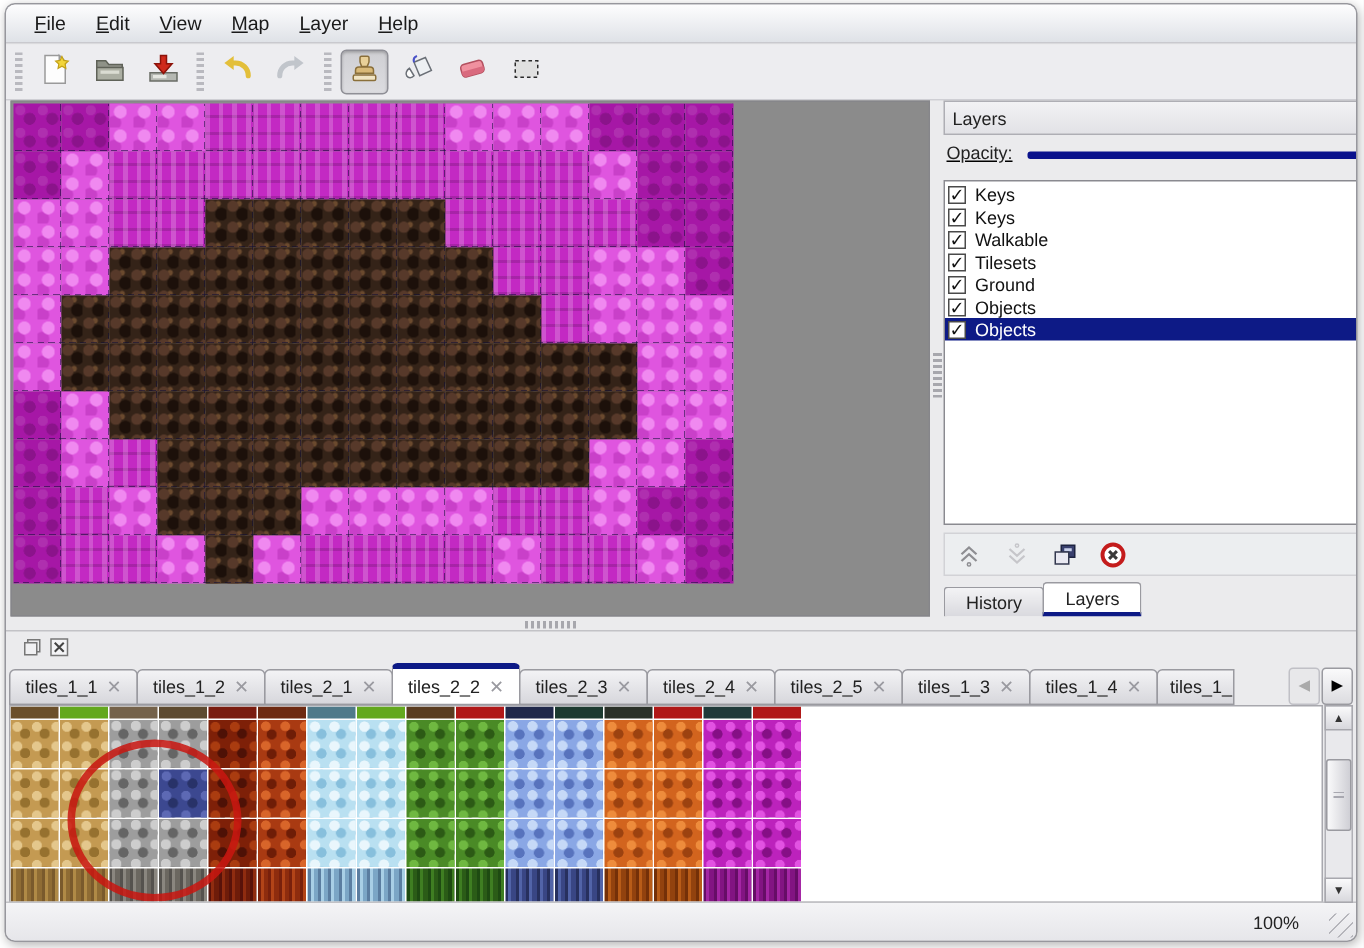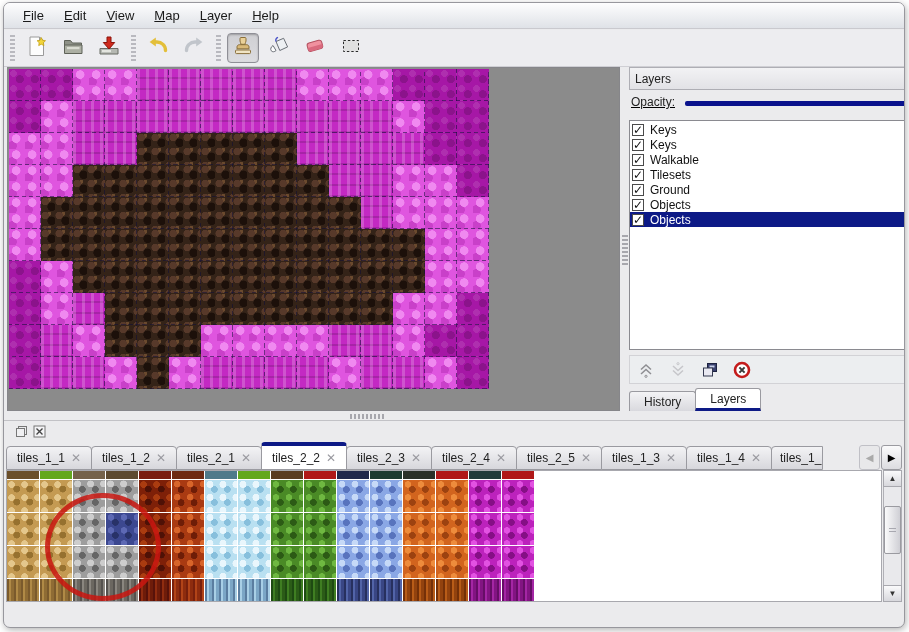--- a/index.html
+++ b/index.html
@@ -628,14 +628,18 @@
       <div class="sb-btn">▲</div>
       <div class="sb-track">
         <div class="sb-thumb">
             <i></i>
           </div>
       </div>
       <div class="sb-btn">▼</div>
     </div>
   </div>
 
+  <div id="statusbar">
+    <span id="zoom-level">100%</span>
+    <div id="resize-grip"></div>
+  </div>
 
 </div>
 
 </body></html>

